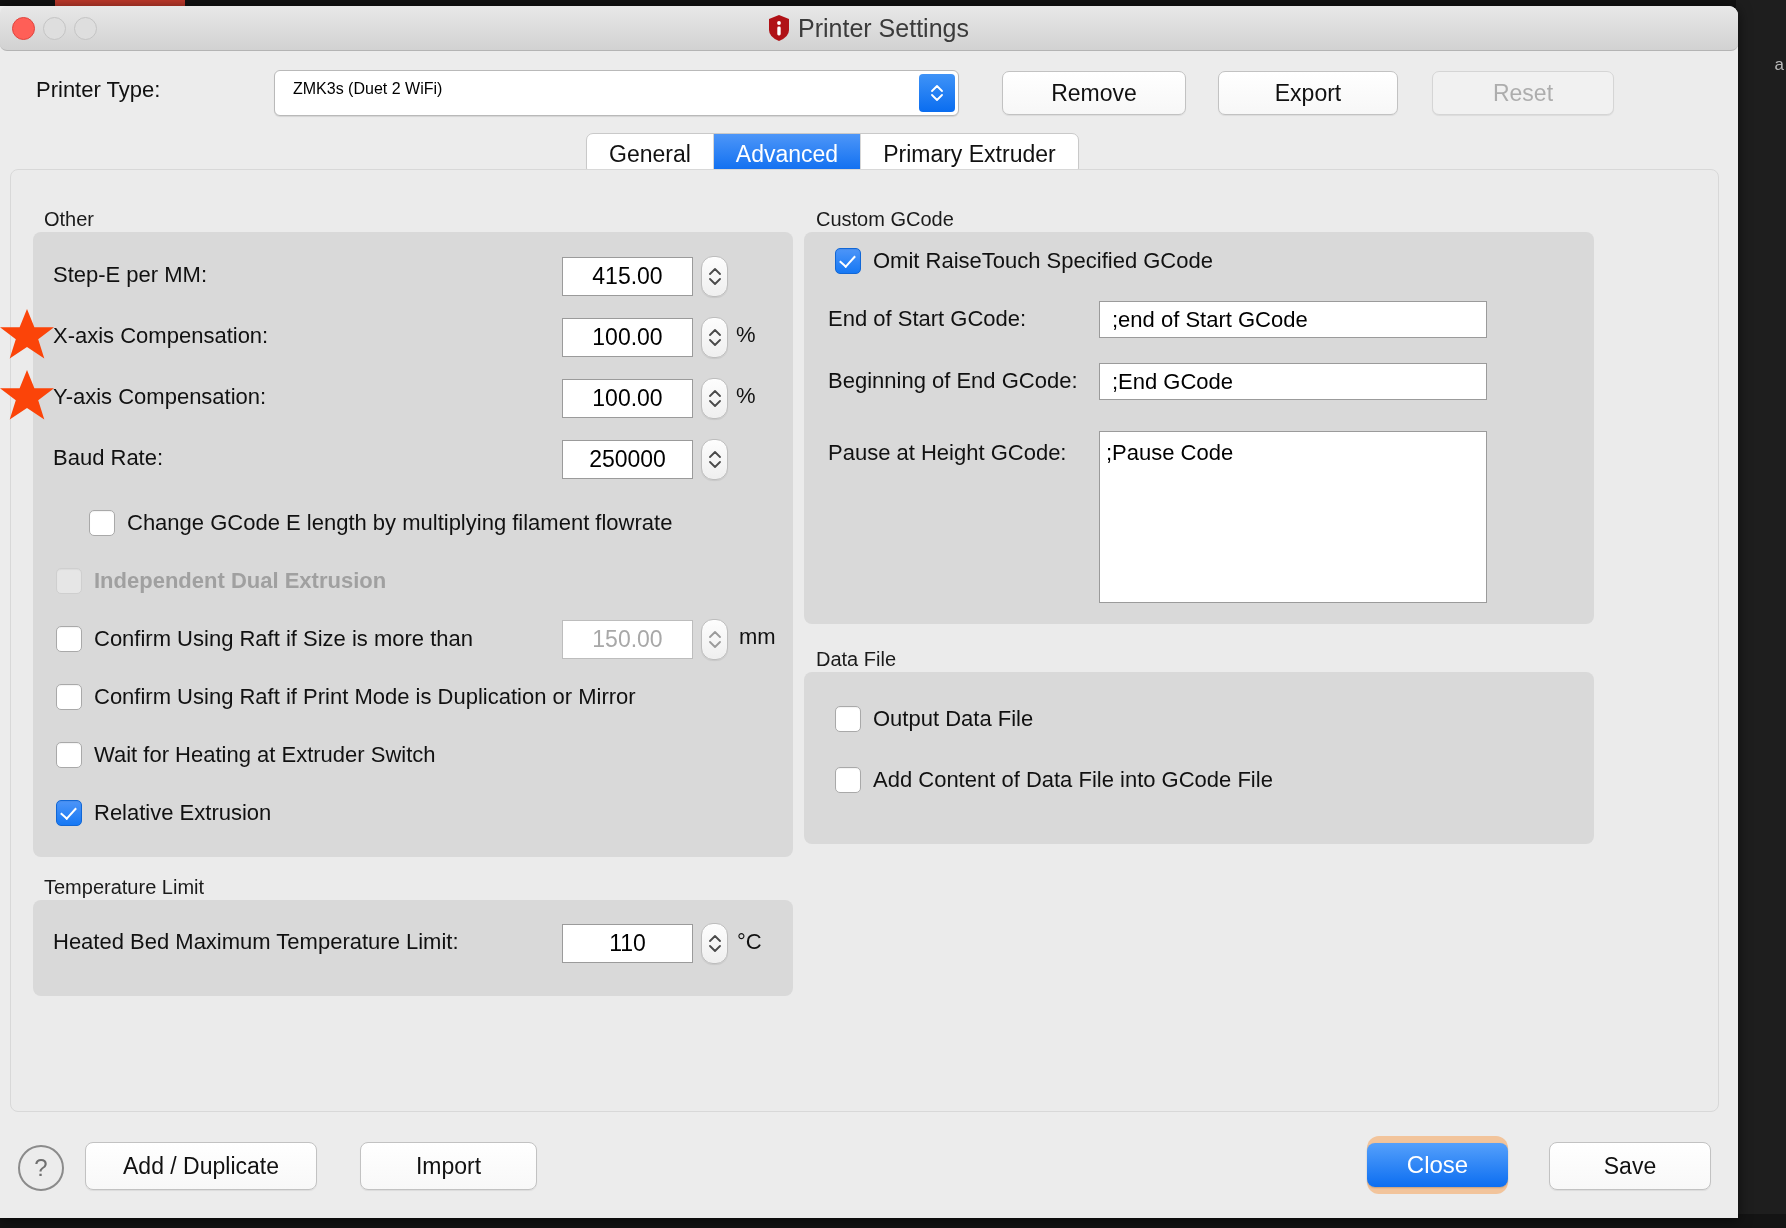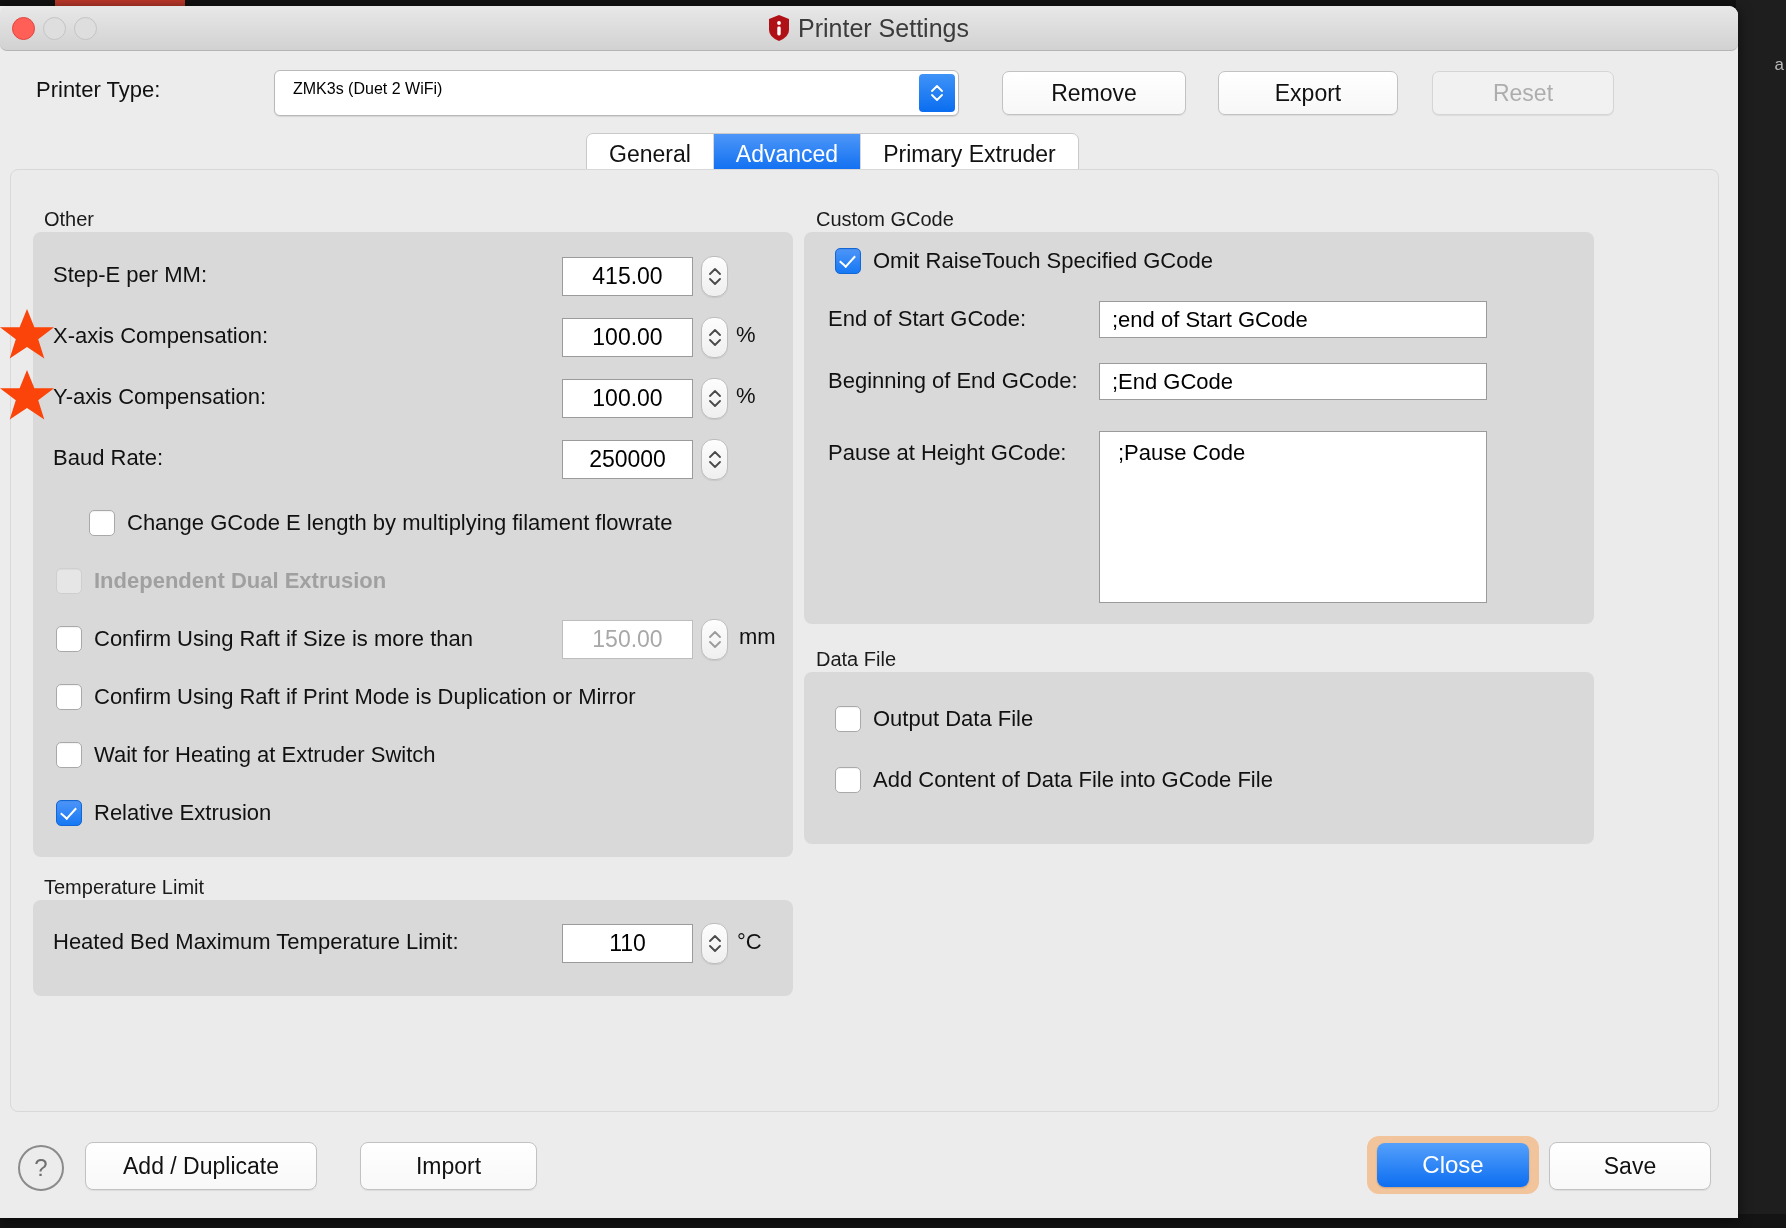--- a/index.html
+++ b/index.html
@@ -203,21 +203,21 @@
     position: absolute; height: 37px;
     background: #fff; border: 1px solid #9b9b9b;
     display: flex; align-items: center;
     font-size: 22px; color: #000;
     padding-left: 12px; box-sizing: border-box;
   }
   .textarea {
     position: absolute;
     background: #fff; border: 1px solid #9b9b9b;
     font-size: 22px; color: #000;
-    padding: 8px 18px; box-sizing: border-box;
+    padding: 8px 6px; box-sizing: border-box;
     white-space: pre-wrap;
     overflow: hidden;
   }
 
   
   .star {
     position: absolute;
     width: 58px; height: 56px;
     color: #fb4409;
     pointer-events: none;
@@ -238,21 +238,21 @@
     border: 1px solid #c2c2c2; border-radius: 8px;
     display: flex; align-items: center; justify-content: center;
     font-size: 23px; color: #111;
     box-shadow: 0 1px 1px rgba(0,0,0,.07);
   }
   #btn-add { left: 85px; width: 230px; }
   #btn-import { left: 360px; width: 175px; }
   #btn-save { left: 1549px; width: 160px; }
   .primary-wrap {
     position: absolute; left: 1367px; top: 24px;
-    width: 172px; height: 58px;
+    width: 141px; height: 58px;
     border-radius: 12px;
     background: #f2c49b;
     display: flex; align-items: center; justify-content: center;
   }
   .primary {
     width: 152px; height: 44px;
     border-radius: 8px;
     background: linear-gradient(to bottom,#55a0fb,#0c6ef1);
     color: #fff; font-size: 24px;
     display: flex; align-items: center; justify-content: center;

